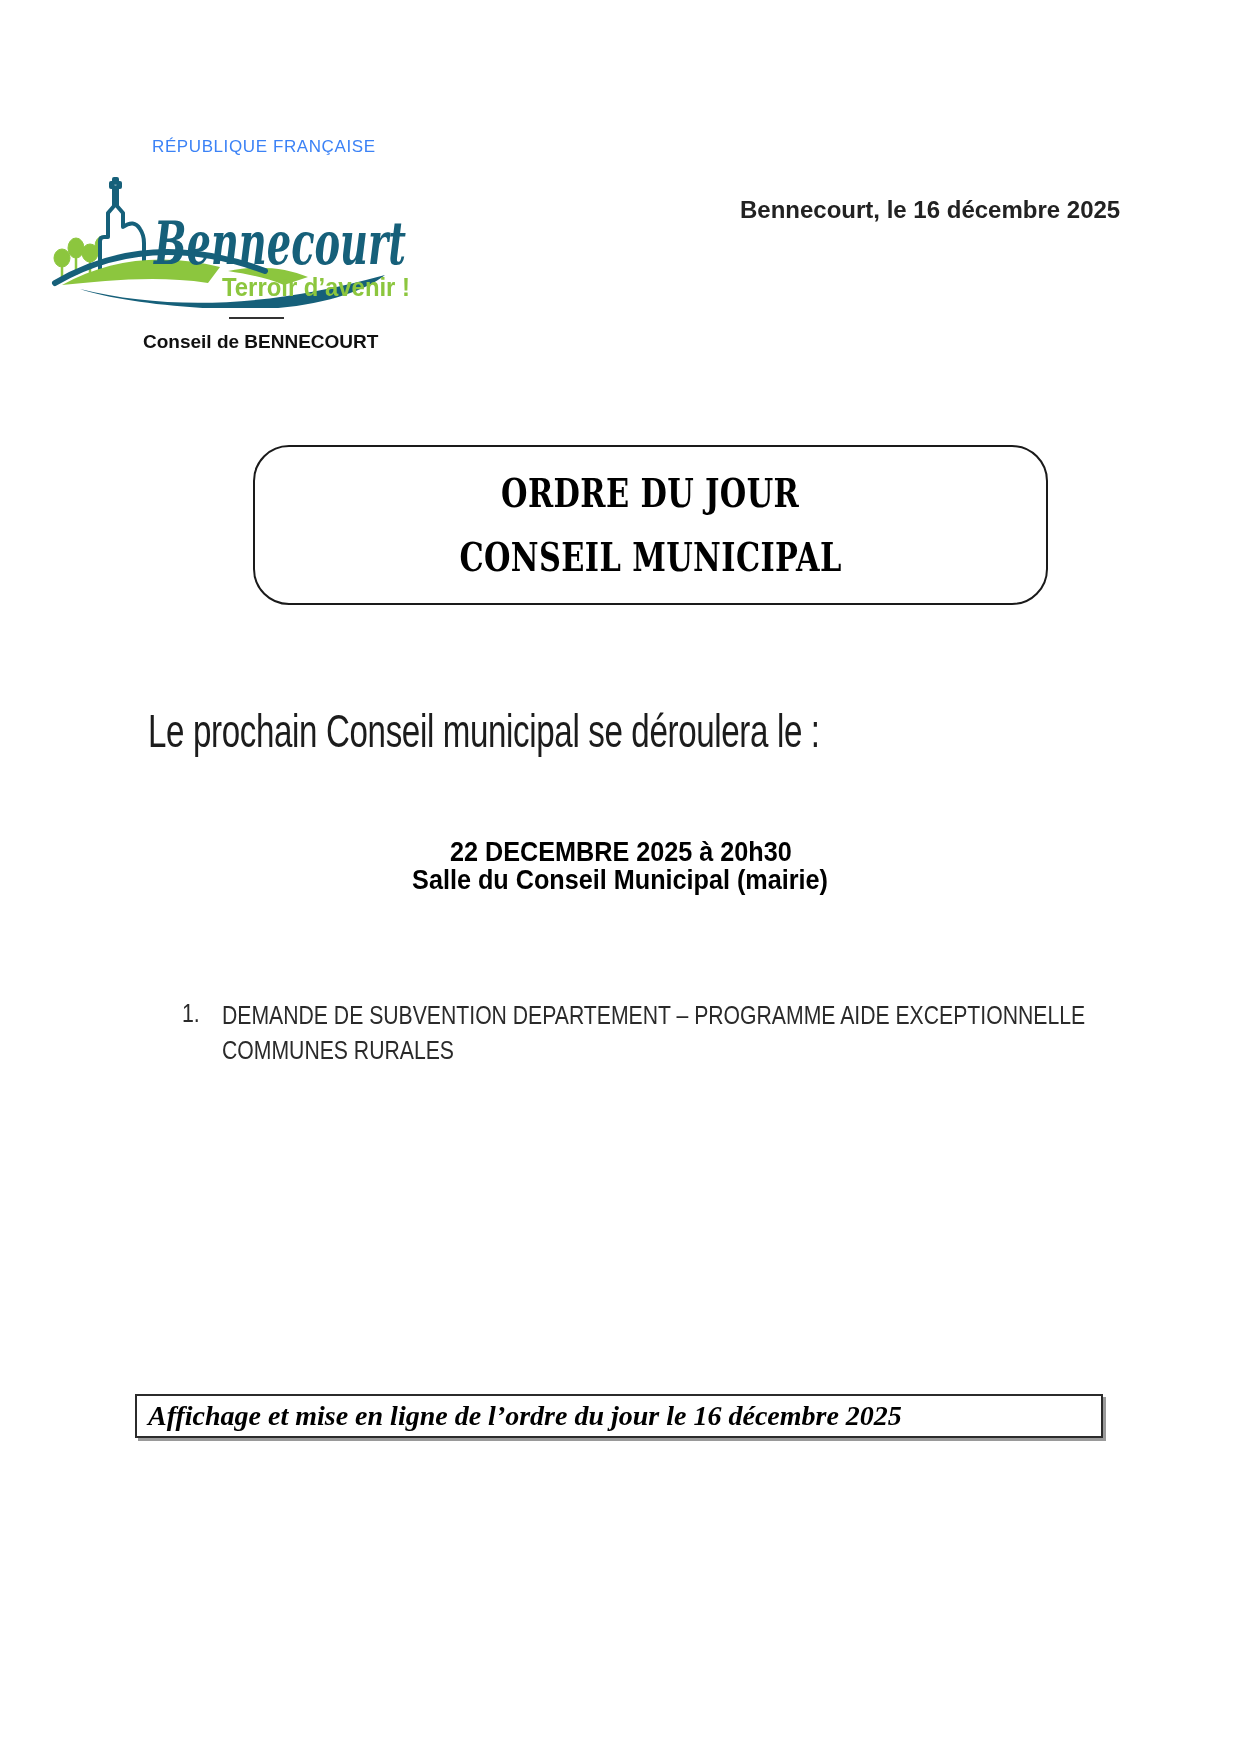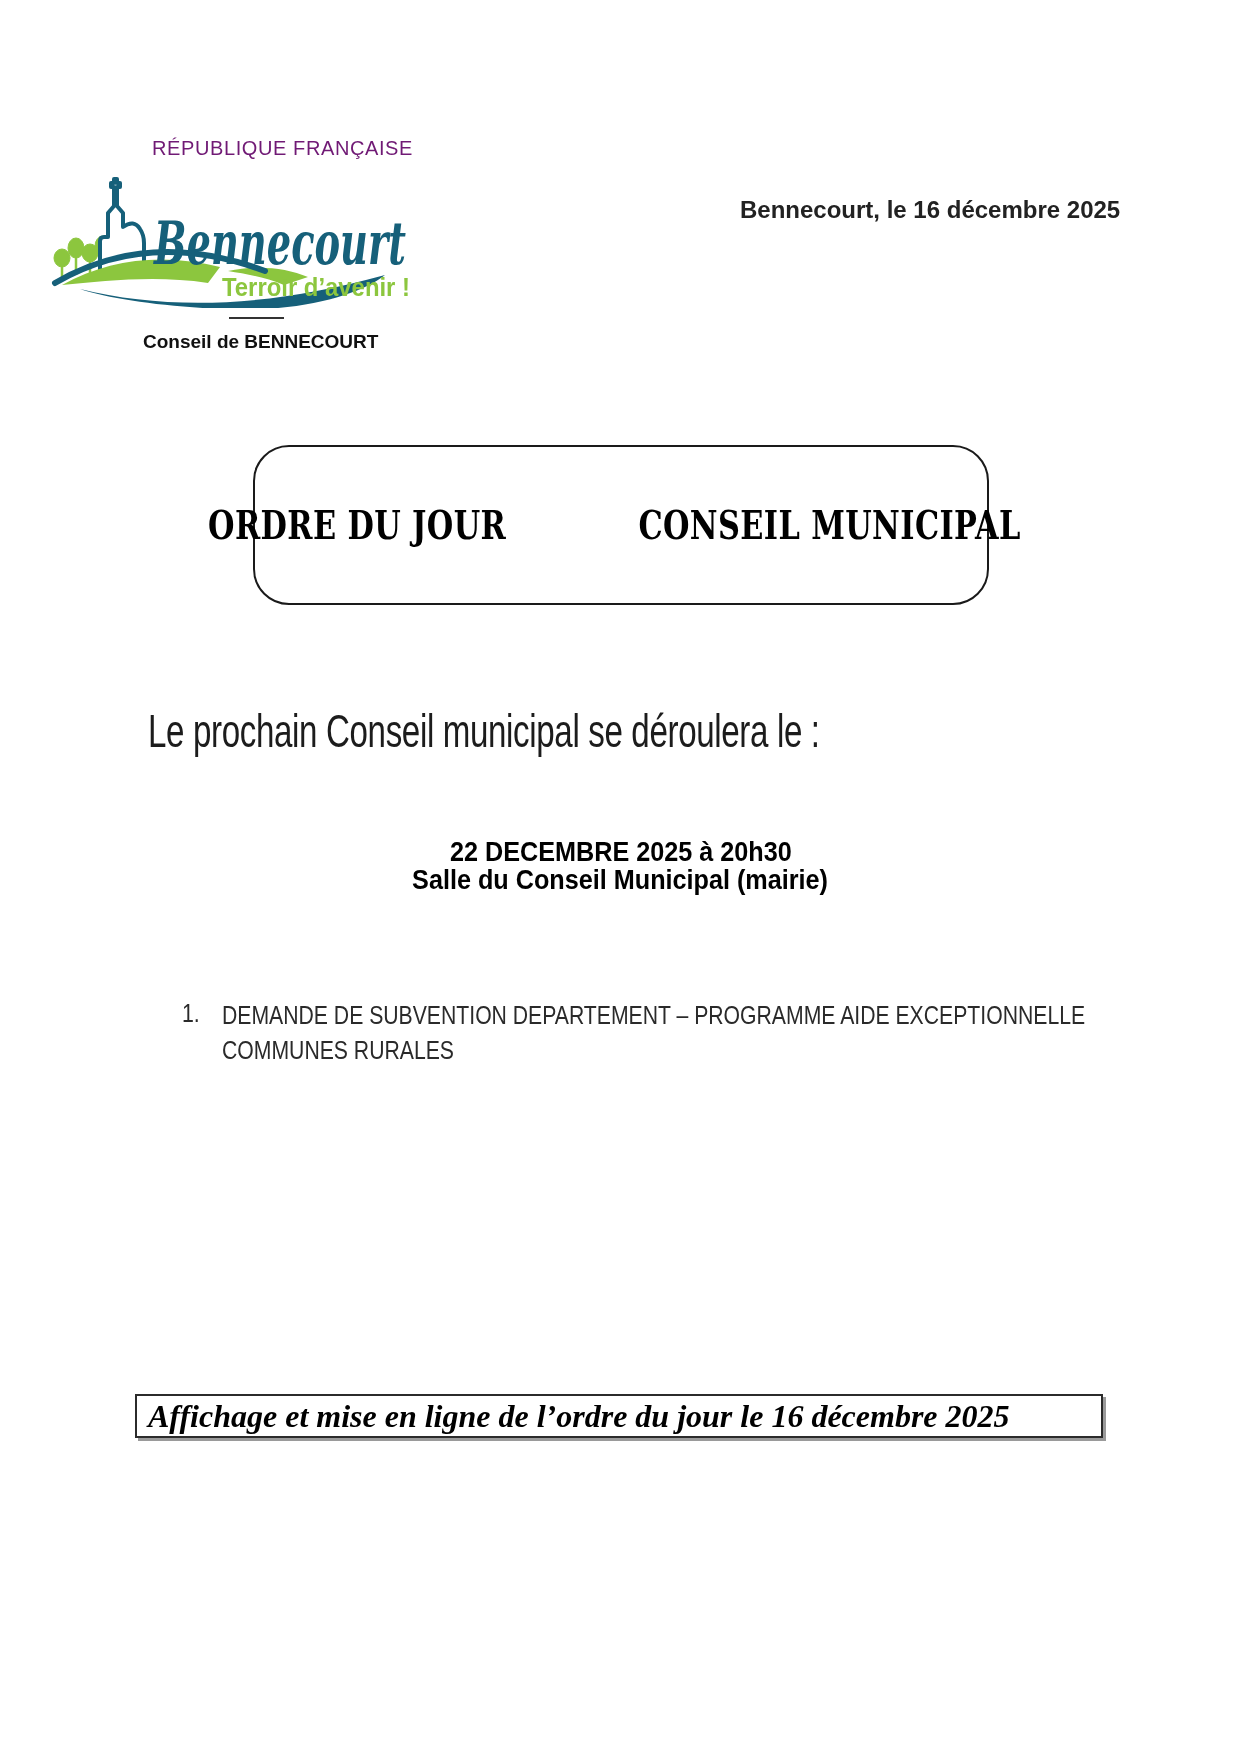--- a/index.html
+++ b/index.html
@@ -8,41 +8,41 @@
     width:1241px;height:1755px;
     background:#ffffff;
     font-family:"Liberation Sans", sans-serif;
     color:#1b1b1b;
     overflow:hidden;
   }
   .abs{position:absolute;}
 
   .republique{
     left:152px;top:137px;
-    font-size:20px;letter-spacing:.6px;color:#701a75;
+    font-size:17px;letter-spacing:.6px;color:#3b82f6;
     white-space:nowrap;
   }
   .logo-svg{left:50px;top:163px;width:365px;height:145px;}
   .logo-divider{left:229px;top:317px;width:55px;height:2px;background:#333;}
   .mairie{
     left:143px;top:331px;
     font-size:19px;font-weight:bold;color:#111;
     white-space:nowrap;
   }
   .date-line{
     left:740px;top:196px;
     font-size:24px;color:#222;
     white-space:nowrap;
     font-weight:bold;
   }
 
   .title-box{
-    left:253px;top:445px;width:736px;height:160px;
+    left:253px;top:445px;width:795px;height:160px;
     border:2px solid #1a1a1a;border-radius:36px;
-    display:flex;flex-direction:row;align-items:center;justify-content:center;
+    display:flex;flex-direction:column;align-items:center;justify-content:center;
     gap:24px;box-sizing:border-box;background:#fff;
   }
   .title-line{
     font-family:"DejaVu Serif", serif;
     font-weight:bold;font-size:40px;line-height:1;
     color:#000;display:inline-block;
     transform:scaleX(.76);transform-origin:center;
     white-space:nowrap;letter-spacing:.5px;
   }
 
@@ -80,21 +80,21 @@
     left:135px;top:1394px;width:968px;height:44px;
     border:2px solid #2b2b2b;
     box-shadow:3px 3px 0 #9a9a9a;
     display:flex;align-items:center;
     box-sizing:border-box;background:#fff;
     padding-left:11px;
   }
   .footer-text{
     font-family:"Liberation Serif", serif;
     font-weight:bold;font-style:italic;
-    font-size:32px;color:#000;white-space:nowrap;
+    font-size:28px;color:#000;white-space:nowrap;
   }
 </style>
 </head>
 <body>
 
 <div class="page">
 
   <div class="abs republique">RÉPUBLIQUE FRANÇAISE</div>
 
   <svg class="abs logo-svg" viewBox="0 0 365 145" xmlns="http://www.w3.org/2000/svg">

